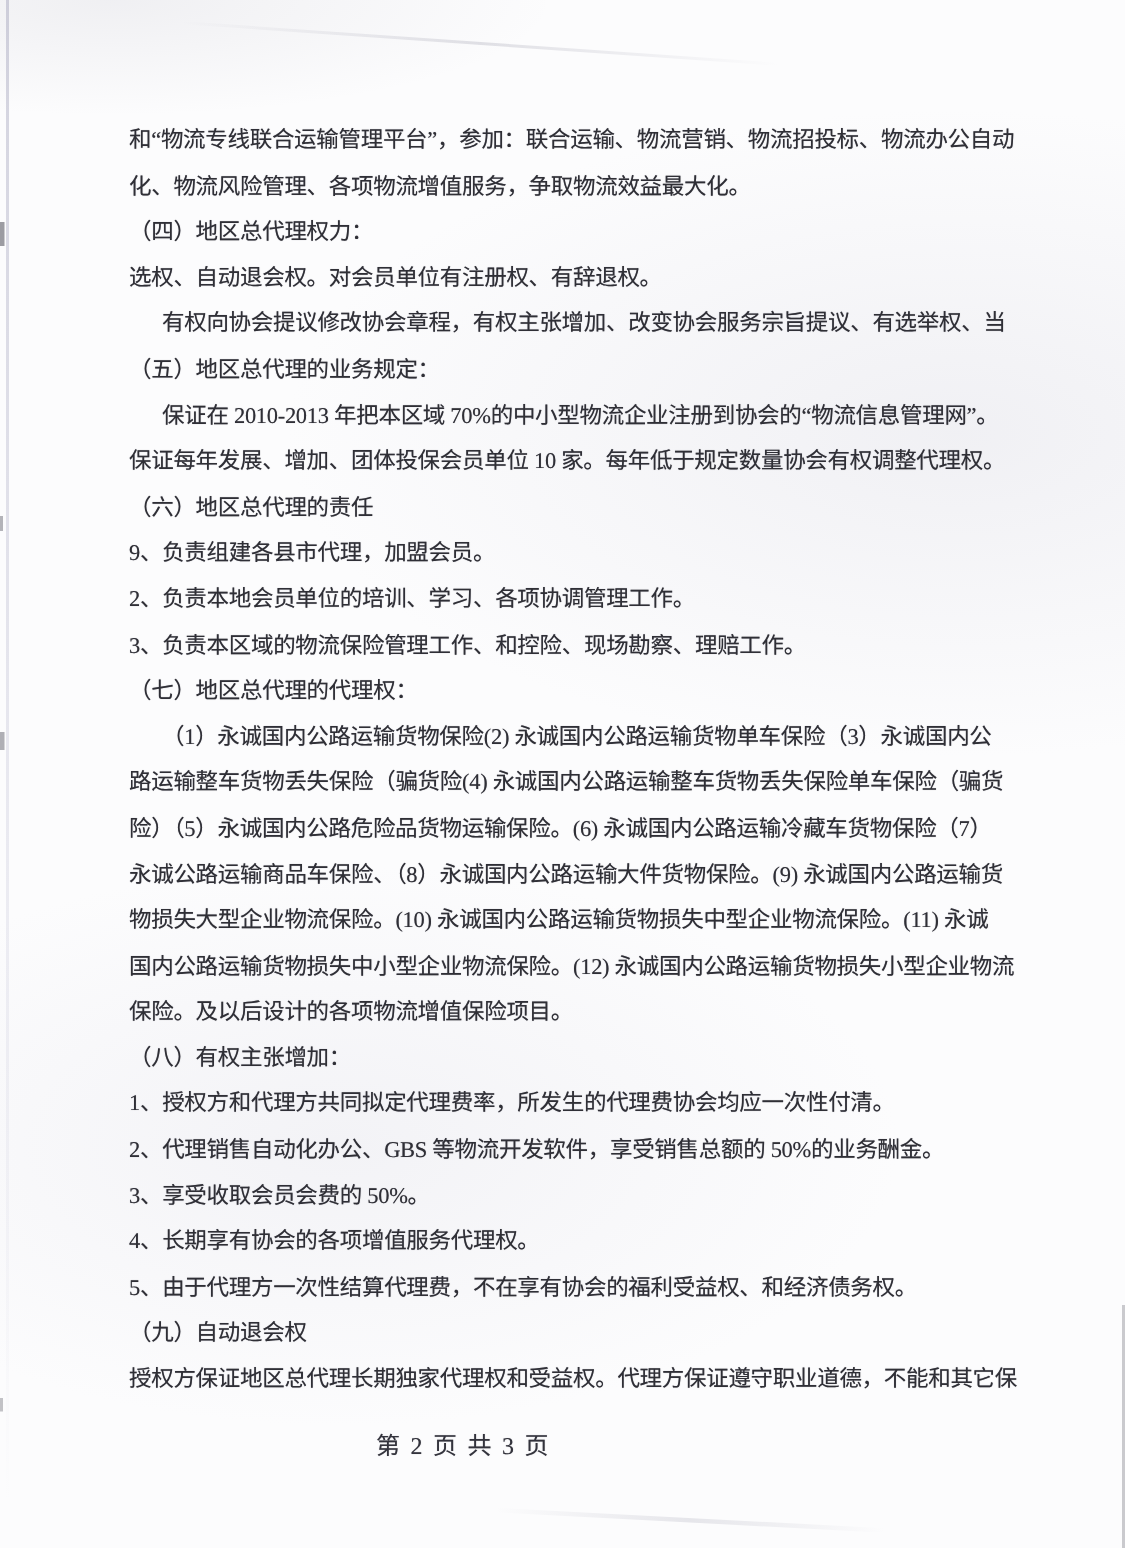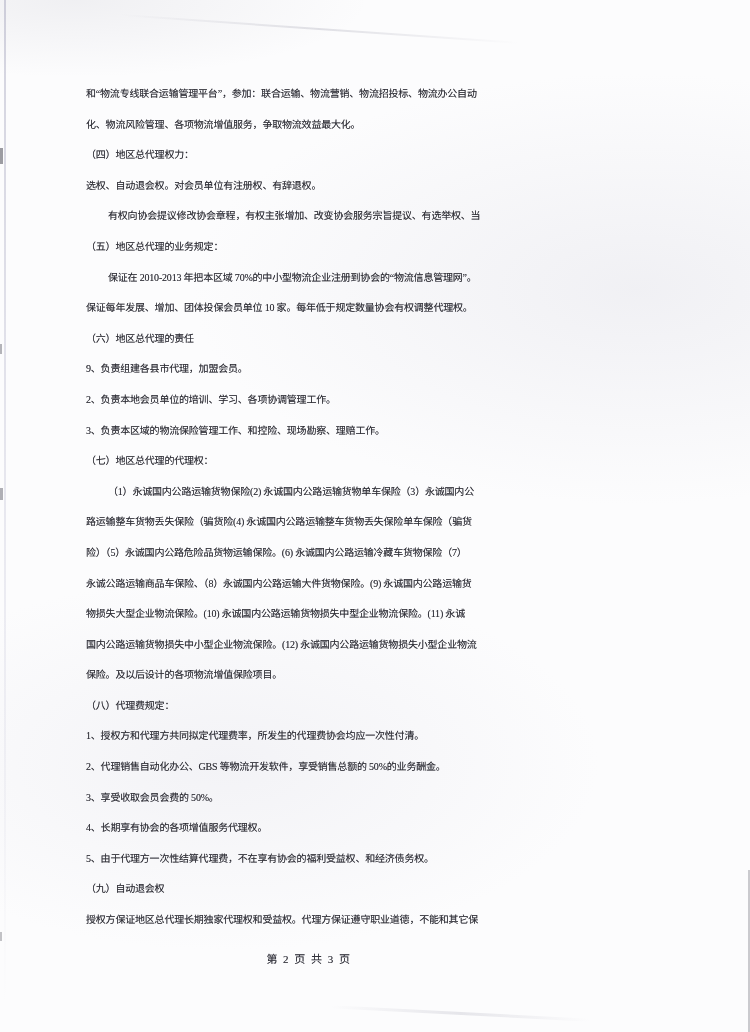--- a/index.html
+++ b/index.html
@@ -43,29 +43,29 @@
     position: absolute; right: 0; top: 870px; width: 2px; height: 162px;
     background: rgba(95,95,108,0.32);
   }
   
   .doc {
     position: absolute; left: 86px; top: 79px; width: 616px;
     color: #2f2f36;
   }
   .line {
     height: 30.6px; line-height: 30.6px;
-    font-size: 10px; letter-spacing: -0.2px;
+    font-size: 15px; letter-spacing: -0.2px;
     white-space: nowrap;
     text-shadow: 0 0 0.5px rgba(45,45,58,0.55);
   }
   .indent { padding-left: 22px; }
   .footer {
     position: absolute; left: 0; top: 950px; width: 618px;
     text-align: center;
-    font-size: 11px; letter-spacing: 1.5px;
+    font-size: 16px; letter-spacing: 1.5px;
     color: #33333c;
     text-shadow: 0 0 0.5px rgba(45,45,58,0.5);
   }
 </style>
 </head>
 <body>
 
 <div class="page">
 
   <div class="edge-line-left"></div>
@@ -91,21 +91,21 @@
     <div class="line">2、负责本地会员单位的培训、学习、各项协调管理工作。</div>
     <div class="line">3、负责本区域的物流保险管理工作、和控险、现场勘察、理赔工作。</div>
     <div class="line">（七）地区总代理的代理权：</div>
     <div class="line indent">（1）永诚国内公路运输货物保险(2) 永诚国内公路运输货物单车保险（3）永诚国内公</div>
     <div class="line">路运输整车货物丢失保险（骗货险(4) 永诚国内公路运输整车货物丢失保险单车保险（骗货</div>
     <div class="line">险）（5）永诚国内公路危险品货物运输保险。(6) 永诚国内公路运输冷藏车货物保险（7）</div>
     <div class="line">永诚公路运输商品车保险、（8）永诚国内公路运输大件货物保险。(9) 永诚国内公路运输货</div>
     <div class="line">物损失大型企业物流保险。(10) 永诚国内公路运输货物损失中型企业物流保险。(11) 永诚</div>
     <div class="line">国内公路运输货物损失中小型企业物流保险。(12) 永诚国内公路运输货物损失小型企业物流</div>
     <div class="line">保险。及以后设计的各项物流增值保险项目。</div>
-    <div class="line">（八）代理费规定：</div>
+    <div class="line">（八）有权主张增加：</div>
     <div class="line">1、授权方和代理方共同拟定代理费率，所发生的代理费协会均应一次性付清。</div>
     <div class="line">2、代理销售自动化办公、GBS 等物流开发软件，享受销售总额的 50%的业务酬金。</div>
     <div class="line">3、享受收取会员会费的 50%。</div>
     <div class="line">4、长期享有协会的各项增值服务代理权。</div>
     <div class="line">5、由于代理方一次性结算代理费，不在享有协会的福利受益权、和经济债务权。</div>
     <div class="line">（九）自动退会权</div>
     <div class="line">授权方保证地区总代理长期独家代理权和受益权。代理方保证遵守职业道德，不能和其它保</div>
   </div>
 
   <div class="footer">第 2 页 共 3 页</div>

